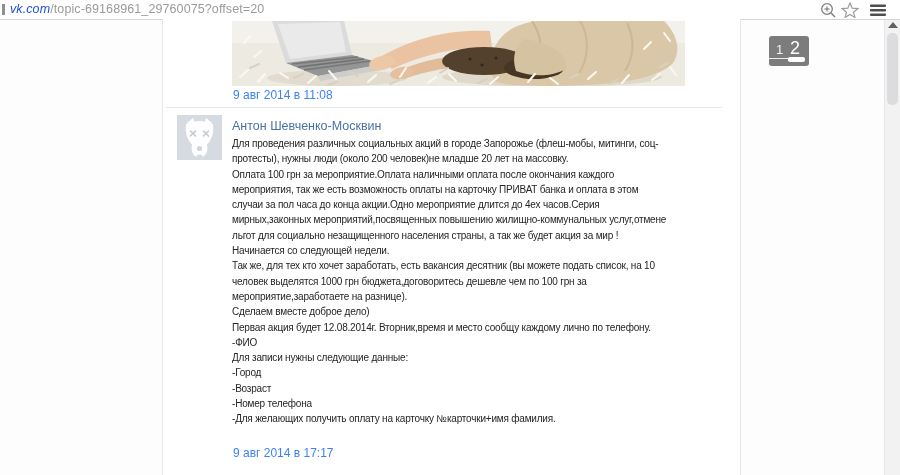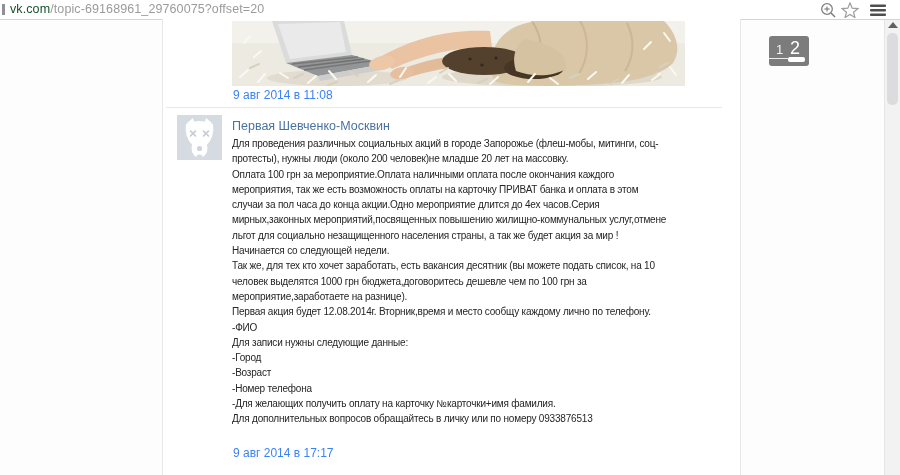--- a/index.html
+++ b/index.html
@@ -4,21 +4,21 @@
 <style>
   html,body{margin:0;padding:0;background:#fff;}
   #stage{position:relative;width:900px;height:475px;background:#fdfdfd;overflow:hidden;
          font-family:"Liberation Sans",sans-serif;}
   .abs{position:absolute;}
 
   
   .topbar{left:0;top:0;width:900px;height:19px;background:#ffffff;border-bottom:1px solid #d4d4d4;}
   .fav-frag{left:2px;top:4px;width:3px;height:11px;background:#8d9094;}
   .url{left:10px;top:2px;font-size:12.5px;letter-spacing:.1px;white-space:nowrap;cursor:text;}
-  .url .host{color:#14532d;}
+  .url .host{color:#1d4ed8;font-style:italic;}
   .url .path{color:#9b9b9b;}
   .tb-icon{top:2px;width:18px;height:16px;cursor:pointer;}
 
   
   .sb-track{left:884px;top:20px;width:16px;height:455px;background:#f2f2f3;border-left:1px solid #e6e6e6;}
   .sb-up{left:888px;top:22px;width:0;height:0;border-left:5px solid transparent;border-right:5px solid transparent;
          border-bottom:6px solid #606060;cursor:pointer;}
   .sb-thumb{left:887px;top:33px;width:11px;height:72px;background:#dcdcde;border-radius:5px;cursor:grab;}
 
   
@@ -157,42 +157,42 @@
     <g stroke="#c4cad2" stroke-width="1.6" stroke-linecap="round">
       <line x1="13.5" y1="16" x2="18.5" y2="21"></line>
         <line x1="18.5" y1="16" x2="13.5" y2="21"></line>
       <line x1="26.5" y1="16" x2="31.5" y2="21"></line>
         <line x1="31.5" y1="16" x2="26.5" y2="21"></line>
     </g>
     <circle cx="22.5" cy="33.5" r="2.6" fill="#cfd5dc"></circle>
     <ellipse cx="22.5" cy="41.5" rx="3" ry="2" fill="#d6dbe1"></ellipse>
   </svg>
 
-  <div class="abs author">Первая Шевченко-Москвин</div>
+  <div class="abs author">Антон Шевченко-Москвин</div>
 
   <div class="abs body-text">
     <div>Для проведения различных социальных акций в городе Запорожье (флеш-мобы, митинги, соц-</div>
     <div>протесты), нужны люди (около 200 человек)не младше 20 лет на массовку.</div>
     <div>Оплата 100 грн за мероприятие.Оплата наличными оплата после окончания каждого</div>
     <div>мероприятия, так же есть возможность оплаты на карточку ПРИВАТ банка и оплата в этом</div>
     <div>случаи за пол часа до конца акции.Одно мероприятие длится до 4ех часов.Серия</div>
     <div>мирных,законных мероприятий,посвященных повышению жилищно-коммунальных услуг,отмене</div>
     <div>льгот для социально незащищенного населения страны, а так же будет акция за мир !</div>
     <div>Начинается со следующей недели.</div>
     <div>Так же, для тех кто хочет заработать, есть вакансия десятник (вы можете подать список, на 10</div>
     <div>человек выделятся 1000 грн бюджета,договоритесь дешевле чем по 100 грн за</div>
     <div>мероприятие,заработаете на разнице).</div>
+    <div>Сделаем вместе доброе дело)</div>
     <div>Первая акция будет 12.08.2014г. Вторник,время и место сообщу каждому лично по телефону.</div>
     <div>-ФИО</div>
     <div>Для записи нужны следующие данные:</div>
     <div>-Город</div>
     <div>-Возраст</div>
     <div>-Номер телефона</div>
     <div>-Для желающих получить оплату на карточку №карточки+имя фамилия.</div>
-    <div>Для дополнительных вопросов обращайтесь в личку или по номеру 0933876513</div>
   </div>
 
   <div class="abs ts" style="left:233px;top:446px">9 авг 2014 в 17:17</div>
 
   <div class="abs pager">
     <div class="abs pg1">1</div>
     <div class="abs pg2">2</div>
     <div class="abs pg1-line"></div>
     <div class="abs pg2-bar"></div>
   </div>

